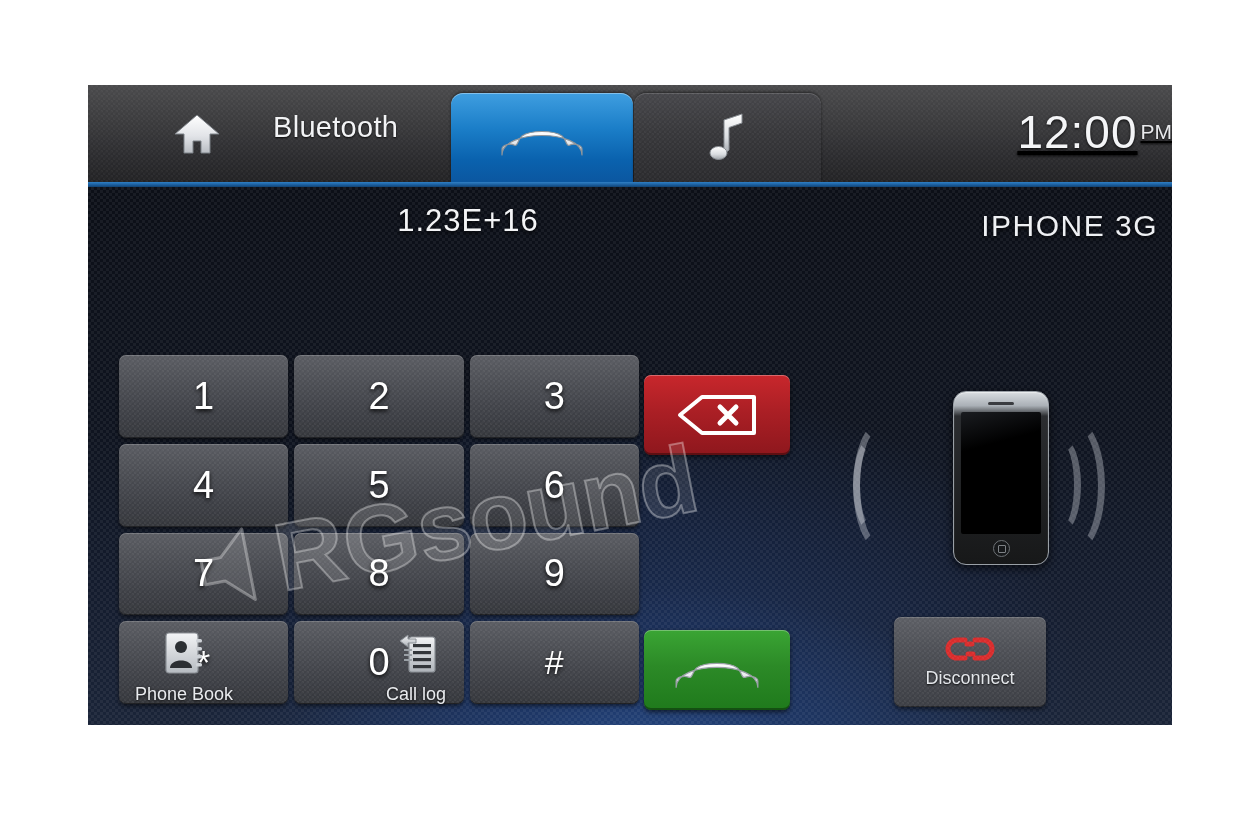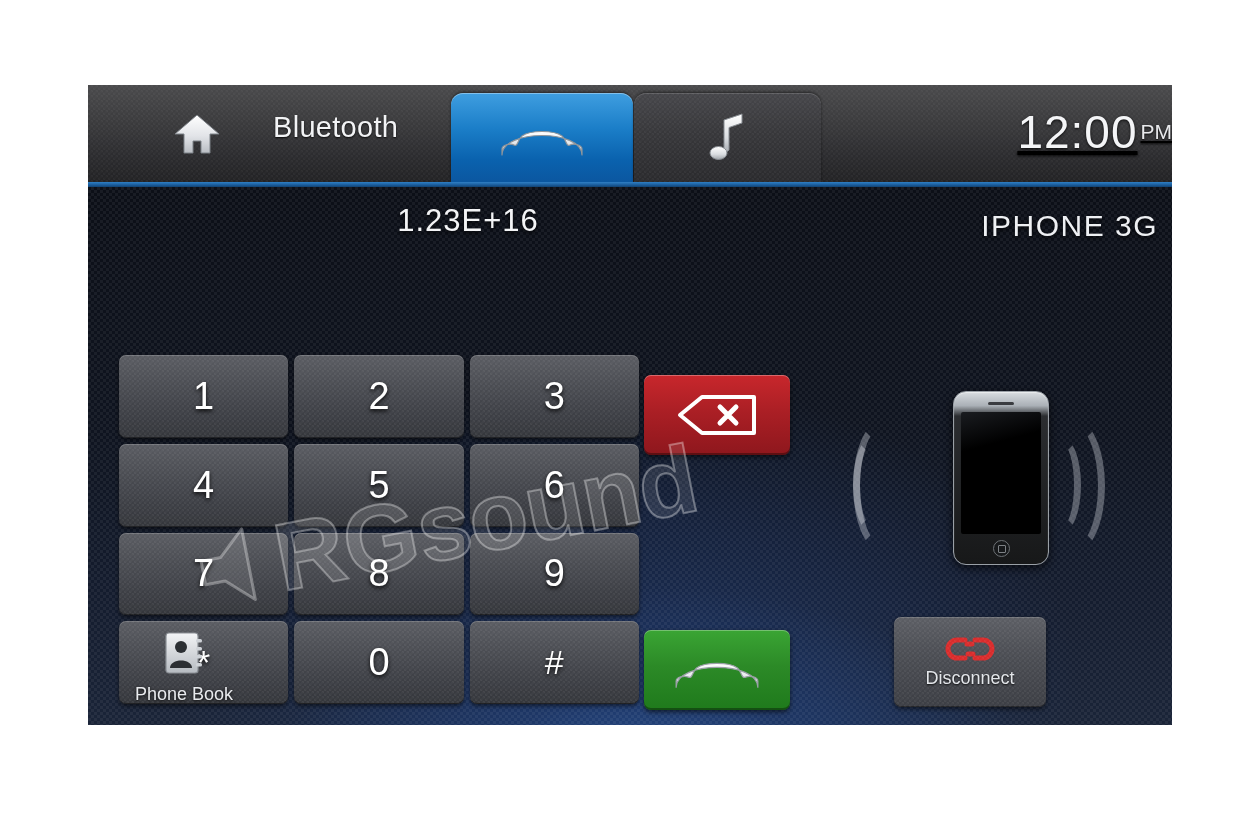--- a/index.html
+++ b/index.html
@@ -465,17 +465,35 @@
           <circle cx="19" cy="17" r="6" fill="#2c2f33"></circle>
           <path d="M8 38 C8 28 30 28 30 38 Z" fill="#2c2f33"></path>
           <rect x="34" y="9" width="6" height="3.5" rx="1.5" fill="#cfd3d8"></rect>
           <rect x="34" y="17" width="6" height="3.5" rx="1.5" fill="#cfd3d8"></rect>
           <rect x="34" y="25" width="6" height="3.5" rx="1.5" fill="#cfd3d8"></rect>
           <rect x="34" y="33" width="6" height="3.5" rx="1.5" fill="#cfd3d8"></rect>
         </svg>
         <div class="bottom-label">Phone Book</div>
       </div>
 
+      <div class="bottom-item" id="item-calllog">
+        <svg width="48" height="46" viewBox="0 0 48 46">
+          <defs>
+            <linearGradient id="lgGrad" x1="0" y1="0" x2="0" y2="1">
+              <stop offset="0%" stop-color="#f3f4f6"></stop>
+              <stop offset="100%" stop-color="#aeb3b9"></stop>
+            </linearGradient>
+          </defs>
+          <rect x="17" y="7" width="26" height="35" rx="2.5" fill="url(#lgGrad)" stroke="#8b9096" stroke-width="1.2"></rect>
+          <rect x="21" y="14" width="18" height="3.2" fill="#33363a"></rect>
+          <rect x="21" y="21" width="18" height="3.2" fill="#33363a"></rect>
+          <rect x="21" y="28" width="18" height="3.2" fill="#33363a"></rect>
+          <rect x="21" y="35" width="18" height="3.2" fill="#33363a"></rect>
+          <path d="M16 5 L8 11 L16 17 L16 13 L24 13 L24 9 L16 9 Z" fill="url(#lgGrad)" stroke="#8b9096" stroke-width="1"></path>
+          <path d="M12 20 L20 20 M12 25 L20 25 M12 30 L20 30" stroke="#9aa0a6" stroke-width="2"></path>
+        </svg>
+        <div class="bottom-label">Call log</div>
+      </div>
 
 
     </div>
   </div>
 </div>
 
 </body></html>

